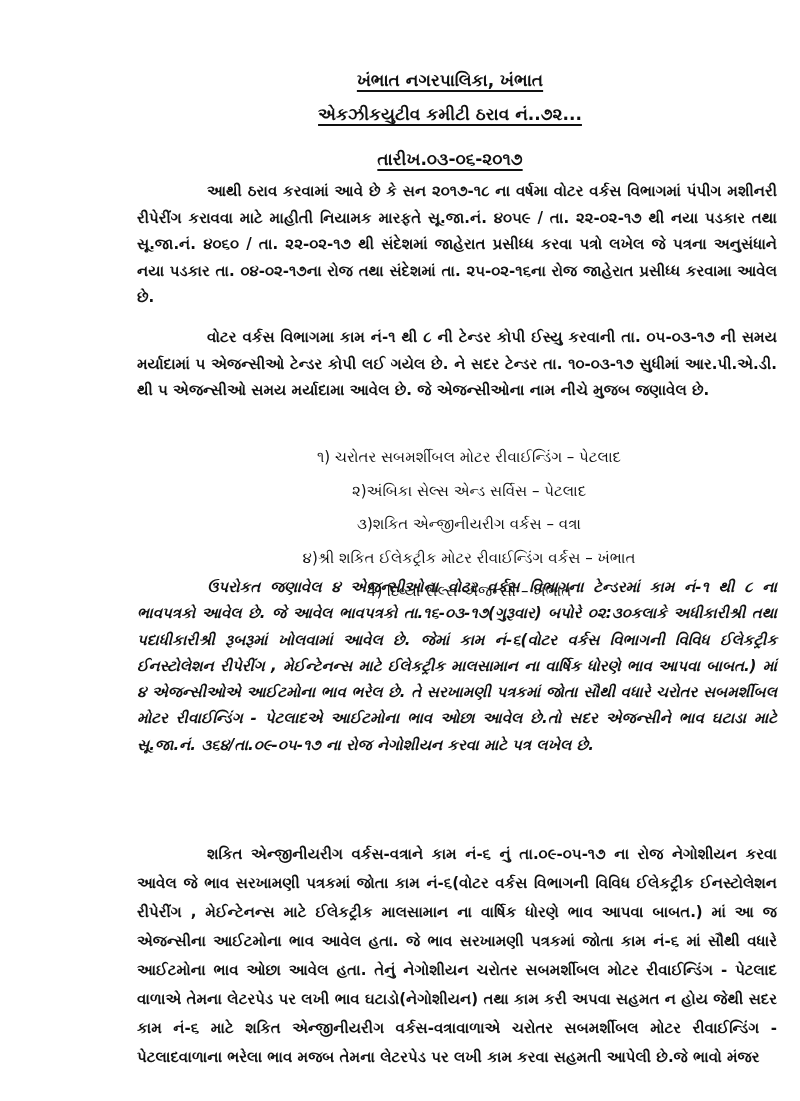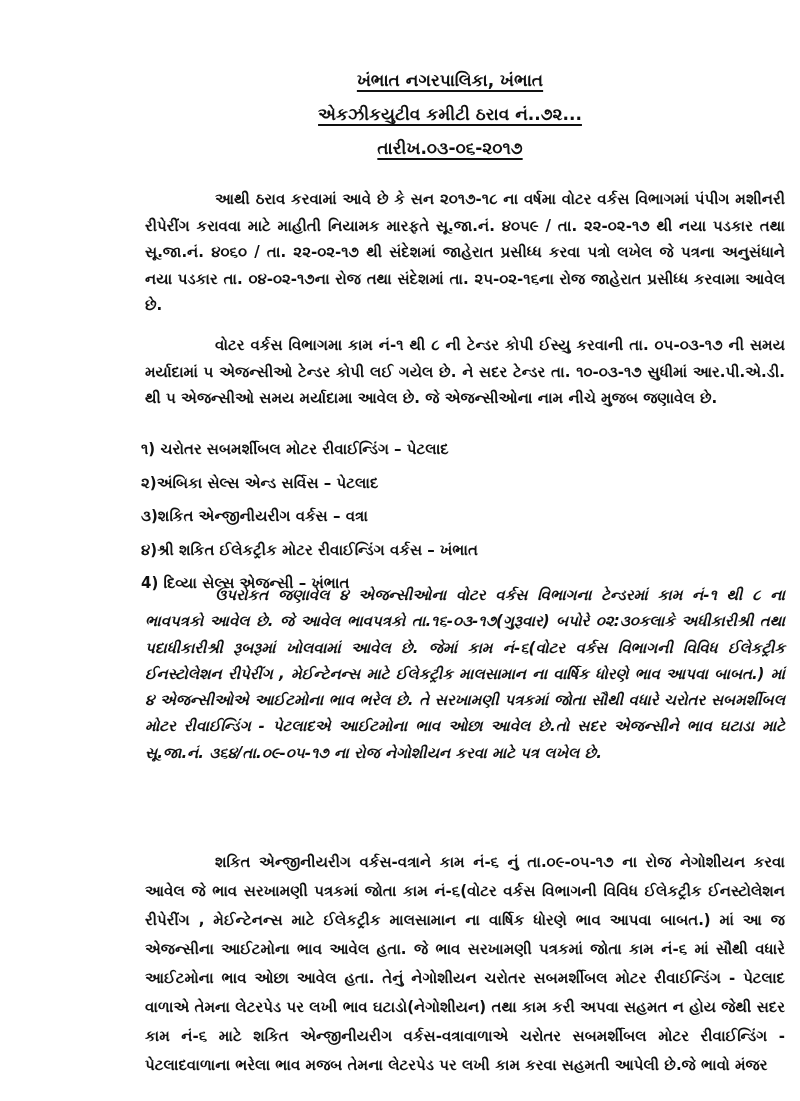--- a/index.html
+++ b/index.html
@@ -32,47 +32,48 @@
       font-size: 17px;
     }
     .header span {
       text-decoration: underline;
       text-decoration-thickness: 2px;
       text-underline-offset: 4px;
       padding-left: 100px;
     }
     .h1 { top: 70px; }
     .h2 { top: 104px; text-align: center; }
-    .h3 { top: 138px; }
+    .h3 { top: 149px; }
 
     .body {
       position: absolute;
       left: 133px;
       width: 640px;
       font-size: 15px;
       font-weight: bold;
       line-height: 26.5px;
       text-align: justify;
     }
     .para {
-      margin: 12px;
+      margin: 4px;
       text-indent: 70px;
     }
     .p1 { top: 174px; }
     .p2 { top: 320px; }
     .list {
       position: absolute;
       left: 133px;
       top: 428px;
       width: 640px;
       font-size: 15px;
-      font-weight: bold;
-      margin: 8px;
+      font-weight: normal;
+      margin: 16px;
       padding: 0;
       list-style: none;
+      text-align: center;
     }
     .list li {
       height: 33.5px;
       line-height: 26px;
     }
     .p3 { top: 570px; line-height: 26.3px; font-style: italic; }
     .p4 { top: 836px; line-height: 29px; }
   </style>
 </head>
 <body>

